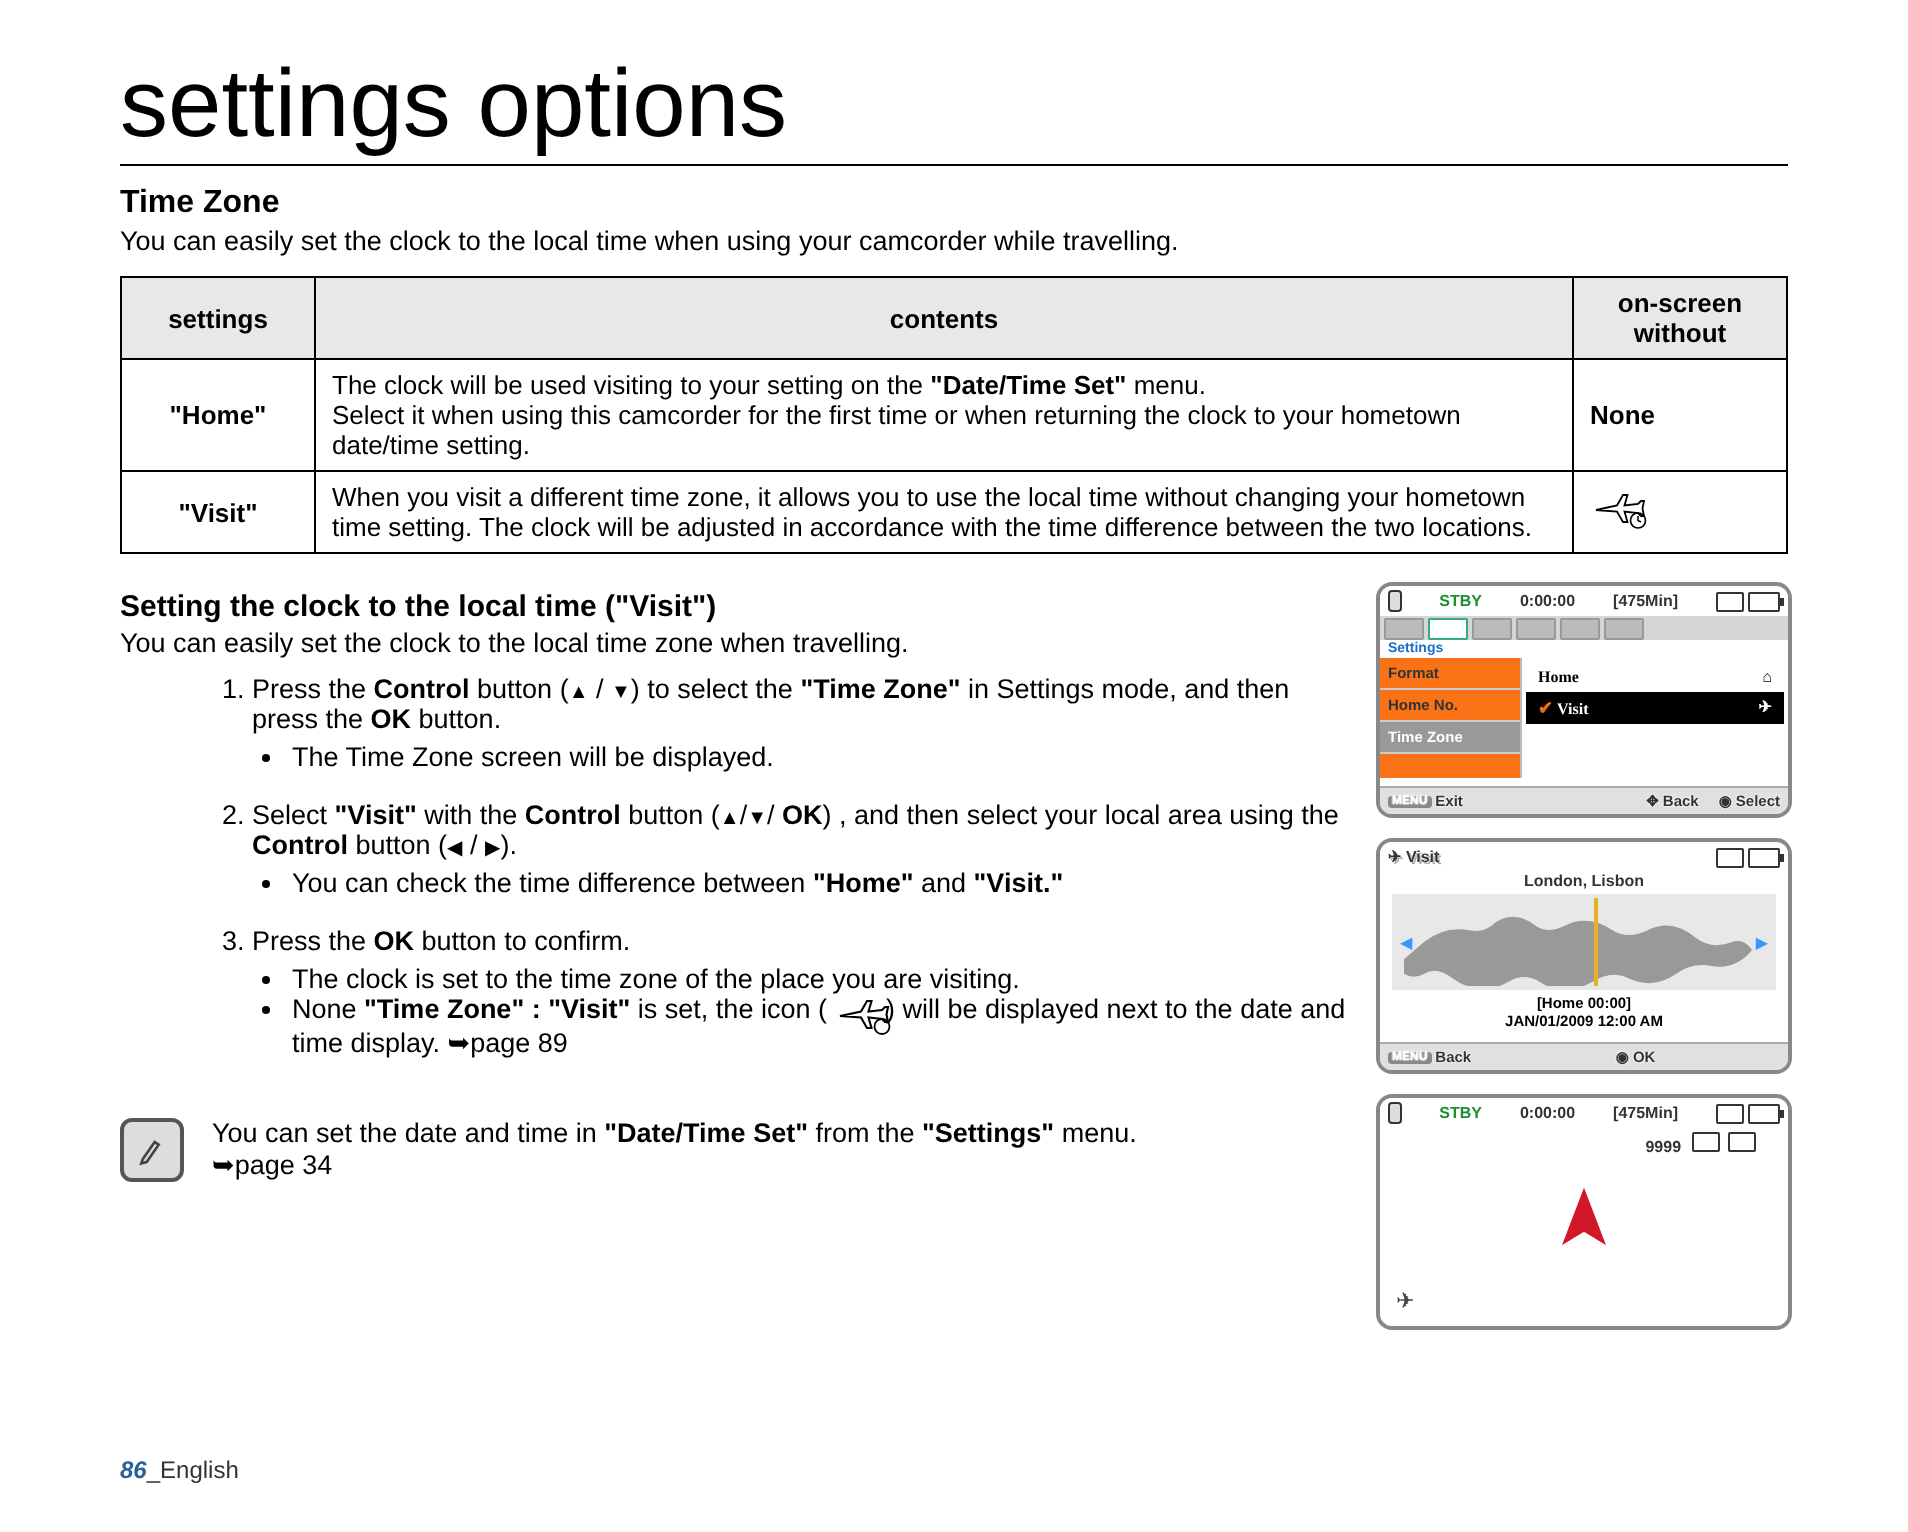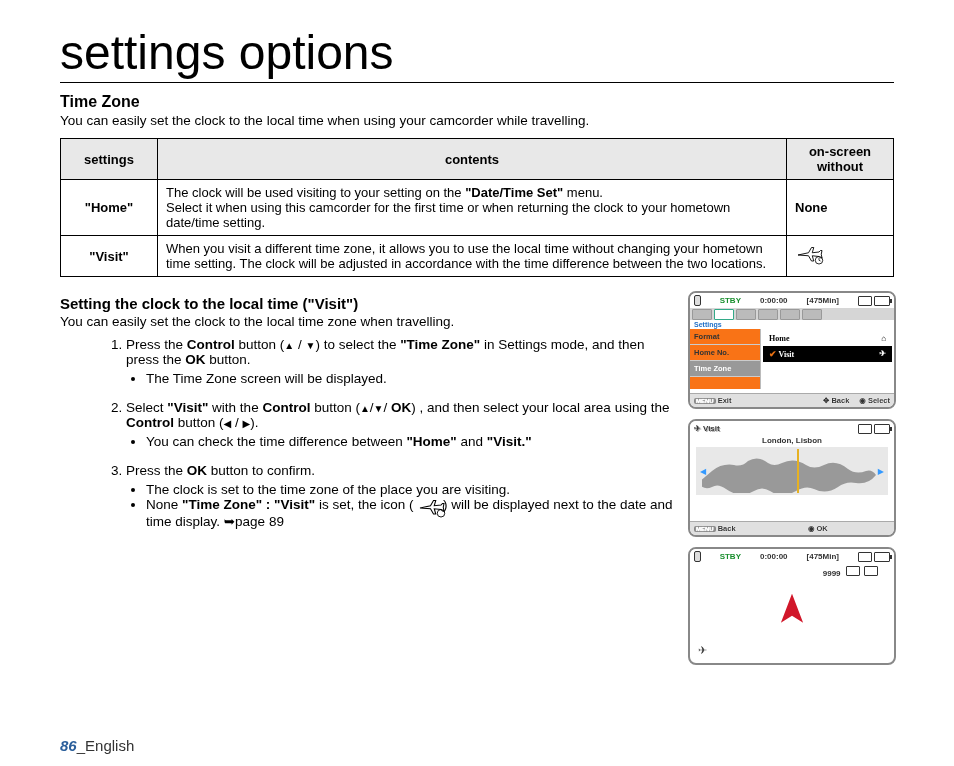--- a/index.html
+++ b/index.html
@@ -115,23 +115,23 @@
     border-radius: 6px;
     background: #ddd;
     display: flex;
     align-items: center;
     justify-content: center;
     flex-shrink: 0;
   }
   .note-icon svg { width: 16px; height: 16px; }
   .pagenum {
     position: absolute;
-    bottom: 12px;
+    bottom: 24px;
     left: 60px;
-    font-size: 15px;
+    font-size: 12px;
     color: #333;
   }
   .pagenum b { color: #2b5f9b; font-style: italic; font-weight: bold;}
   
   .osd {
     width: 204px;
     height: 114px;
     border: 2px solid #888;
     border-radius: 8px;
     background: #fff;
@@ -336,20 +336,31 @@
           <li>
             <span>None </span><b>"Time Zone" : "Visit"</b><span> is set, the icon ( </span><span class="plane-icon" style="vertical-align:middle"><svg viewBox="0 0 40 28" width="22" height="14">
                     <path d="M4 14 L18 11 L22 4 L25 4 L23 11 L32 10 L34 8 L36 8 L35 13 L36 18 L34 18 L32 16 L23 15 L25 22 L22 22 L18 15 Z" fill="none" stroke="#000" stroke-width="1.4"></path>
                     <circle cx="32" cy="21" r="5" fill="none" stroke="#000" stroke-width="1.2"></circle>
                   </svg></span><span> ) will be displayed next to the date and time display. </span><span class="arrow-right"></span><span>page 89</span>
           </li>
         </ul>
       </li>
     </ol>
 
+    <div class="note-row">
+      <div class="note-icon">
+        <svg viewBox="0 0 24 24">
+              <path d="M5 19 L14 6 L17 8 L8 21 L4 22 Z" fill="none" stroke="#444" stroke-width="2"></path>
+            </svg>
+      </div>
+      <div>
+        <span>You can set the date and time in </span><b>"Date/Time Set"</b><span> from the </span><b>"Settings"</b><span> menu.</span><br>
+        <span class="arrow-right"></span><span>page 34</span>
+      </div>
+    </div>
   </div>
 
   <div class="right">
 
     <div class="osd">
       <div class="osd-top">
         <span class="cam-ic"></span>
         <span>STBY</span>
         <span style="color:#333">0:00:00</span>
         <span style="color:#333">[475Min]</span>
@@ -404,20 +415,24 @@
       </div>
       <div class="city">London, Lisbon</div>
       <div class="map">
         <span style="position:absolute;left:4px;color:#39f">◀</span>
         <svg viewBox="0 0 180 44" width="180" height="44">
           <path d="M10 22 q10 -8 22 -6 q8 2 14 -4 q10 -6 20 2 q6 4 14 0 q12 -6 24 2 q8 5 18 0 q12 -6 24 4 q8 6 18 2 q6 -2 10 4 q-8 10 -20 8 q-10 -2 -18 4 q-12 8 -24 2 q-8 -4 -18 2 q-14 8 -26 0 q-8 -5 -16 0 q-14 8 -28 -2 q-8 -6 -14 -2 q-8 4 -14 -4 z" fill="#999"></path>
           <line x1="96" y1="0" x2="96" y2="44" stroke="#e6b122" stroke-width="2"></line>
         </svg>
         <span style="position:absolute;right:4px;color:#39f">▶</span>
       </div>
+      <div class="home-time">
+        <span>[Home 00:00]</span><br>
+        <span>JAN/01/2009 12:00 AM</span>
+      </div>
       <div class="osd-bottom">
         <span class="seg">
               <span class="btn">MENU</span> 
               <span>Back</span>
             </span>
         <span class="seg" style="margin:0 auto">◉ <span>OK</span></span>
       </div>
     </div>
 
     <div class="osd osd3">

